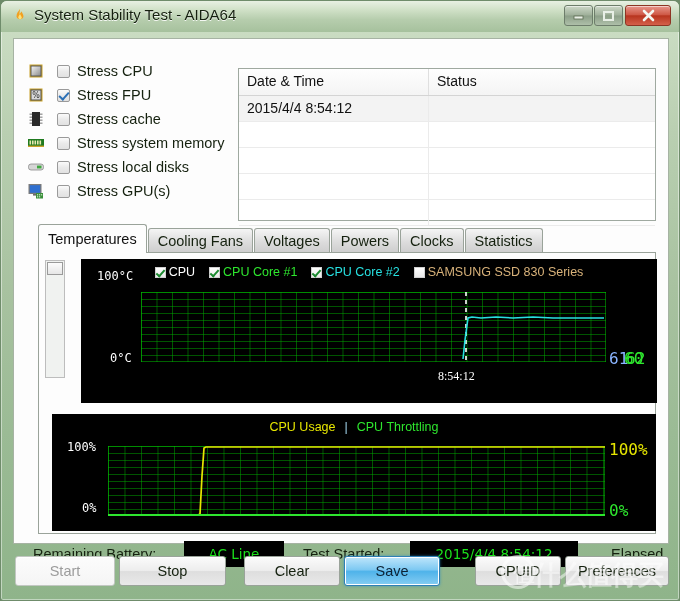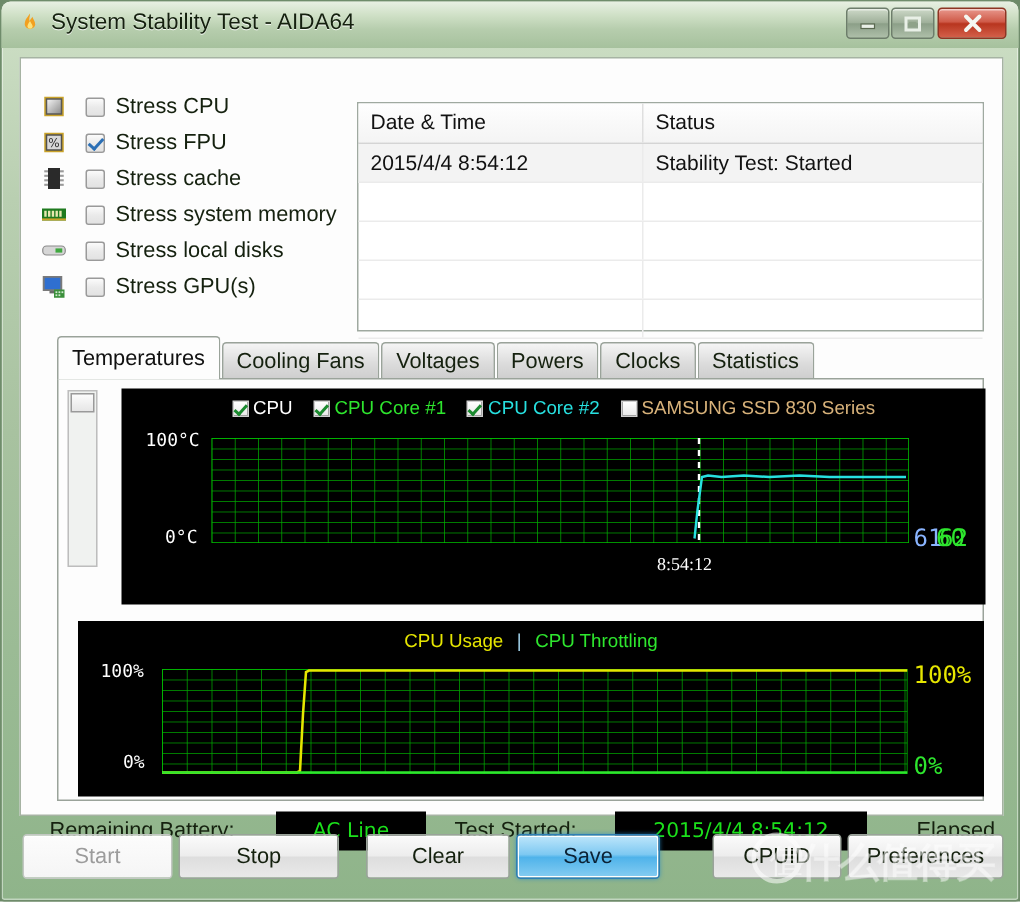--- a/index.html
+++ b/index.html
@@ -293,21 +293,20 @@
       </div>
     </div>
 
     <div id="log-table">
       <div id="log-head">
         <div class="th">Date &amp; Time</div>
         <div class="th">Status</div>
       </div>
       <div class="log-row filled">
         <div class="td">2015/4/4 8:54:12</div>
-        <div class="td">Stability Test: Started</div>
       </div>
       <div class="log-row">
         <div class="td"></div>
         <div class="td"></div>
       </div>
       <div class="log-row">
         <div class="td"></div>
         <div class="td"></div>
       </div>
       <div class="log-row">
@@ -347,21 +346,21 @@
         <span class="leg">
           <span class="legbox on"></span>
           <span style="color:#27e0e0">CPU Core #2</span>
         </span>
         <span class="leg">
           <span class="legbox"></span>
           <span style="color:#d8b27a">SAMSUNG SSD 830 Series</span>
         </span>
       </div>
 
-      <div class="axlabel" style="left:16px;top:27px;">100°C</div>
+      <div class="axlabel" style="left:16px;top:10px;">100°C</div>
       <div class="axlabel" style="left:29px;top:92px;">0°C</div>
 
       <svg class="gplot" style="left:60px;top:33px;" width="465" height="70">
         <defs>
           <pattern id="tgrid" width="15.5" height="7" patternUnits="userSpaceOnUse">
             <path d="M15.5 0 L0 0 0 7" fill="none" stroke="#00a800" stroke-width="1"></path>
           </pattern>
         </defs>
         <rect x="0" y="0" width="465" height="70" fill="url(#tgrid)"></rect>
         <rect x="0" y="0" width="465" height="70" fill="none" stroke="#00c400" stroke-width="1"></rect>

